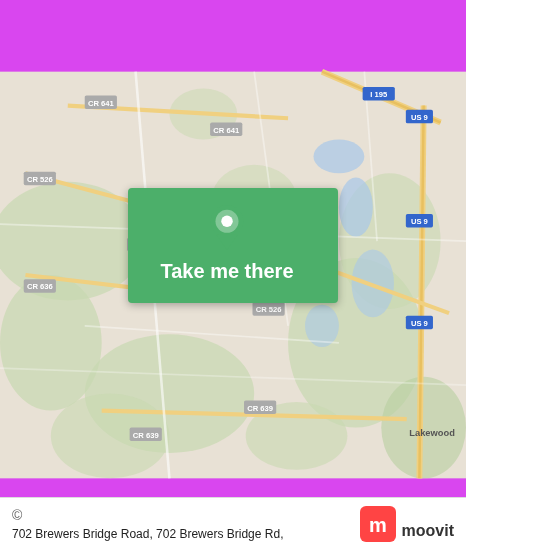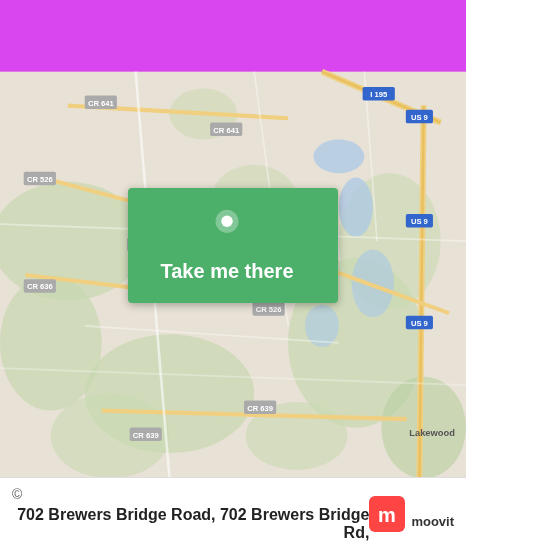--- a/index.html
+++ b/index.html
@@ -88,23 +88,23 @@
     #osm-line {
       font-size: 10px;
       color: #666;
       margin-bottom: 4px;
       display: flex;
       align-items: center;
       gap: 4px;
     }
 
     #address-line {
-      font-size: 16px;
+      font-size: 12px;
       color: #222;
-      font-weight: 700;
+      font-weight: 400;
     }
 
     #moovit-logo {
       display: flex;
       align-items: center;
       gap: 6px;
       flex-shrink: 0;
     }
 
     #moovit-icon {
@@ -227,17 +227,17 @@
         <br>
       </div>
     </div>
 
     <div id="moovit-logo">
 
       <svg id="moovit-icon" viewBox="0 0 36 36" xmlns="http://www.w3.org/2000/svg">
         <rect width="36" height="36" rx="6" fill="#ff4444"></rect>
         <text x="18" y="26" text-anchor="middle" fill="white" font-size="20" font-weight="bold">m</text>
       </svg>
-      <span id="moovit-text" style="font-size:13px; font-weight:bold; color:#333;margin-top:14px;">moovit</span>
+      <span id="moovit-text" style="font-size:16px; font-weight:bold; color:#333;margin-top:14px;">moovit</span>
     </div>
   </div>
 
 </div>
 
 </body></html>

